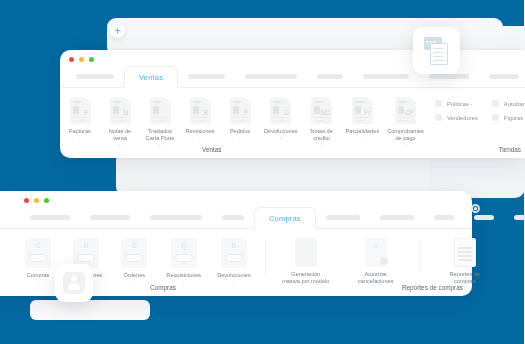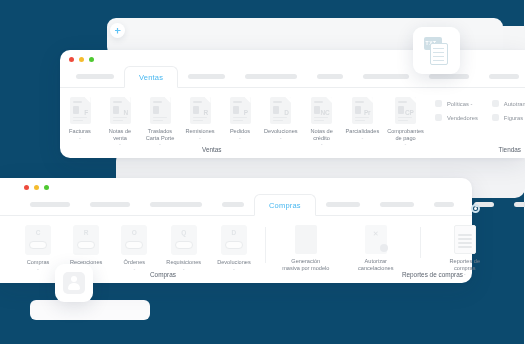--- a/index.html
+++ b/index.html
@@ -1,21 +1,21 @@
 <!DOCTYPE html>
 <html><head>
 <meta charset="utf-8">
 <style>
   * { margin:0; padding:0; box-sizing:border-box; }
   html,body{
     width:525px; height:344px; overflow:hidden;
     background:#ffffff;
     font-family:"Liberation Sans", sans-serif;
   }
-  .stage{ position:relative; width:524px; height:344px; background:#0c4a6e; }
+  .stage{ position:relative; width:524px; height:344px; background:#0369a1; }
 
   
   .bg-panel{
     position:absolute; background:#f7f8f9; border-radius:9px;
   }
   .bg-panel.p1{ left:107px; top:18px; width:396px; height:38px; background:#f6f7f8; }
   .bg-panel.p2{ left:116px; top:152px; width:352px; height:44px; background:#f4f5f6; }
   .bg-panel.p3{ left:392px; top:26px; width:133px; height:130px; background:#f5f6f7; border-radius:10px 0 0 10px;}
   .bg-panel.p4{ left:430px; top:150px; width:95px; height:48px; background:#f2f3f5; border-radius:10px;}
   .bg-panel.p5{ left:30px; top:300px; width:120px; height:20px; background:#fbfbfc; border-radius:6px;}
@@ -23,21 +23,21 @@
   .bg-dash{
     position:absolute; height:5px; border-radius:3px; background:#e6e8ea;
   }
 
   
   .window{
     position:absolute; background:#ffffff; border-radius:10px;
     box-shadow:0 6px 24px rgba(25,40,70,.10), 0 1px 4px rgba(25,40,70,.05);
   }
   .win-ventas{ left:60px; top:50px; width:465px; height:108px; border-radius:10px 0 0 10px;}
-  .win-compras{ left:0px; top:178px; width:472px; height:105px; border-radius:0 10px 10px 0;}
+  .win-compras{ left:0px; top:191px; width:472px; height:105px; border-radius:0 10px 10px 0;}
 
   .dots{ position:absolute; display:flex; gap:5px; }
   .dot{ width:5px; height:5px; border-radius:50%; }
   .dot.r{ background:#ee4b3c; } .dot.y{ background:#f5bc2e; } .dot.g{ background:#4fc931; }
 
   
   .tabstrip{
     position:absolute; left:0; right:0; display:flex; align-items:flex-end;
     height:22px; border-bottom:1px solid #eceef0; padding-left:6px;
   }

